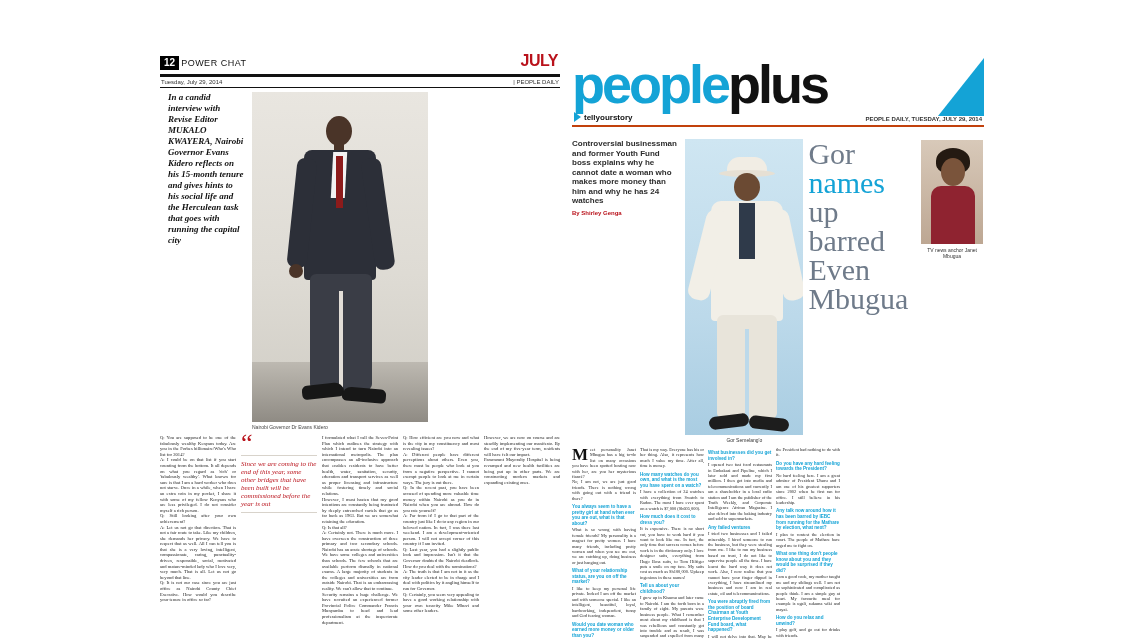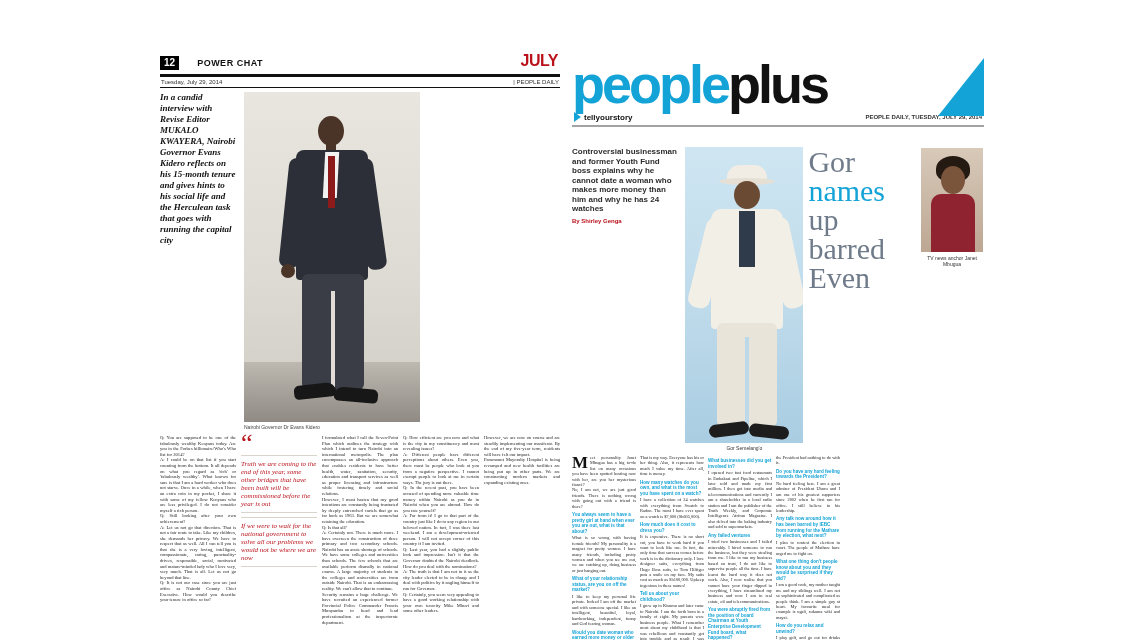--- a/index.html
+++ b/index.html
@@ -1,31 +1,31 @@
 <!DOCTYPE html>
 <html><head>
 <meta charset="utf-8">
 <style>
   html,body{margin:0;padding:0;background:#ffffff;}
   body{width:1136px;height:640px;overflow:hidden;font-family:"Liberation Serif",serif;}
   .page{position:relative;width:1136px;height:640px;background:#ffffff;}
 
   
   .left-page{position:absolute;left:160px;top:56px;width:400px;height:520px;background:#ffffff;}
-  .lp-top{display:flex;align-items:flex-start;gap:18px;}
+  .lp-top{display:flex;align-items:flex-start;gap:2px;}
   .pagenum{background:#000;color:#fff;font-family:"Liberation Sans",sans-serif;font-weight:bold;font-size:10px;padding:2px 4px;line-height:1;}
-  .powerchat{font-family:"Liberation Sans",sans-serif;font-size:9px;letter-spacing:.5px;font-weight:bold;color:#111;padding-top:2px;}
+  .powerchat{font-family:"Liberation Sans",sans-serif;font-size:9px;letter-spacing:.5px;font-weight:normal;color:#111;padding-top:2px;}
   .masthead{position:relative;margin-top:2px;border-bottom:3px solid #111;padding-bottom:2px;}
   .masthead .word{font-family:"Liberation Serif",serif;font-weight:bold;font-size:52px;line-height:48px;letter-spacing:-2px;color:#111;display:inline-block;}
   .masthead .word .accent{color:#b9121b;}
   .masthead .today{position:absolute;right:2px;bottom:4px;font-family:"Liberation Sans",sans-serif;font-weight:bold;font-size:16px;color:#b9121b;letter-spacing:-.5px;}
   .dateline{display:flex;justify-content:space-between;font-family:"Liberation Sans",sans-serif;font-size:6px;color:#333;border-bottom:1px solid #111;padding:2px 1px;}
 
   .lp-body{display:flex;margin-top:4px;gap:6px;}
-  .lp-col-intro{width:78px;}
+  .lp-col-intro{width:78px;margin-left:8px;}
   .intro-text{font-family:"Liberation Serif",serif;font-style:italic;font-weight:bold;font-size:9px;line-height:11px;color:#111;}
   .photo-block{position:relative;width:178px;height:auto;}
   .lp-headline{font-family:"Liberation Serif",serif;font-size:21px;line-height:22px;font-weight:normal;color:#111;}
 
   .photo{width:176px;height:330px;background:linear-gradient(180deg,#e9e6e0 0%,#dedbd4 55%,#cfccc4 100%);position:relative;overflow:hidden;}
   .photo .floor{position:absolute;left:0;bottom:0;width:100%;height:60px;background:linear-gradient(180deg,#bdb9b1,#8f8b84);}
   .man{position:absolute;left:34px;bottom:6px;width:110px;height:300px;}
   .man .head{position:absolute;left:40px;top:0;width:26px;height:30px;border-radius:50%;background:#4a3428;}
   .man .neck{position:absolute;left:48px;top:27px;width:10px;height:10px;background:#4a3428;}
   .man .suit{position:absolute;left:18px;top:34px;width:72px;height:130px;background:#2c2f38;border-radius:8px 8px 4px 4px;}
@@ -40,30 +40,30 @@
   .man .shoe-r{position:absolute;left:56px;top:272px;width:44px;height:14px;border-radius:12px 7px 6px 6px;background:#171717;transform:rotate(5deg);}
 
   .lp-cols{display:flex;gap:5px;margin-top:5px;}
   .lp-cols .col{width:78px;}
   .body-text{font-family:"Liberation Serif",serif;font-size:4.6px;line-height:5.6px;text-align:justify;color:#222;}
   .pullquote{font-family:"Liberation Serif",serif;font-style:italic;font-size:7px;line-height:8px;color:#b9121b;border-top:1px solid #d8d3cb;border-bottom:1px solid #d8d3cb;padding:4px 0;margin:4px 0;}
   .bigquote{font-family:"Liberation Serif",serif;font-size:26px;color:#b9121b;line-height:16px;}
 
   
   .right-page{position:absolute;left:572px;top:58px;width:412px;height:516px;background:#ffffff;}
-  .pp-head{position:relative;background:#fff;border-bottom:2px solid #a3a3a3;}
+  .pp-head{position:relative;background:#fff;border-bottom:2px solid #c2410c;}
   .pp-logo{font-family:"Liberation Sans",sans-serif;font-weight:bold;font-size:54px;line-height:52px;letter-spacing:-3px;color:#14a3d6;}
   .pp-logo .plus{color:#111;}
   .pp-teal{position:absolute;right:0;top:0;width:46px;height:58px;background:#14a3d6;clip-path:polygon(100% 0,100% 100%,0 100%);}
-  .pp-sub{display:flex;justify-content:space-between;align-items:center;padding:2px 2px 3px 2px;}
+  .pp-sub{display:flex;justify-content:space-between;align-items:flex-end;padding:2px 2px 3px 2px;}
   .pp-tell{display:flex;align-items:center;gap:3px;font-family:"Liberation Sans",sans-serif;font-size:8px;font-weight:bold;color:#111;}
   .pp-tell .tri{width:0;height:0;border-left:7px solid #14a3d6;border-top:5px solid transparent;border-bottom:5px solid transparent;}
   .pp-date{font-family:"Liberation Sans",sans-serif;font-size:6px;font-weight:bold;color:#333;}
 
-  .pp-body{display:flex;gap:5px;margin-top:20px;}
+  .pp-body{display:flex;gap:5px;margin-top:12px;}
   .pp-standfirst{font-family:"Liberation Sans",sans-serif;font-weight:bold;font-size:8px;line-height:9.5px;color:#2d2d2d;}
   .pp-byline{font-family:"Liberation Sans",sans-serif;font-size:6px;color:#b9121b;font-weight:bold;margin-top:4px;}
   .pp-title{font-family:"Liberation Serif",serif;font-size:30px;line-height:29px;color:#6f7b8a;}
   .pp-title .hl{color:#14a3d6;}
   .pp-photo{width:118px;height:296px;background:linear-gradient(180deg,#cfe6f2 0%,#bcd9ea 60%,#a9cde2 100%);position:relative;overflow:hidden;}
   .gor{position:absolute;left:16px;bottom:0;width:92px;height:278px;}
   .gor .hat{position:absolute;left:26px;top:0;width:40px;height:16px;background:#f1ede4;border-radius:14px 14px 4px 4px;}
   .gor .hatbrim{position:absolute;left:18px;top:13px;width:56px;height:7px;background:#e6e0d4;border-radius:50%;}
   .gor .head{position:absolute;left:33px;top:16px;width:26px;height:28px;border-radius:50%;background:#6b4a33;}
   .gor .jacket{position:absolute;left:10px;top:44px;width:72px;height:120px;background:#f2efe7;border-radius:10px 10px 4px 4px;}
@@ -147,22 +147,21 @@
         <div class="body-text">Q: You are supposed to be one of the fabulously wealthy Kenyans today. Are you in the Forbes billionaire/Who's Who list for 2014?</div>
         <div class="body-text">A: I could be on that list if you start counting from the bottom. It all depends on what you regard as 'rich' or 'fabulously wealthy'. What known for sure is that I am a hard worker who does not starve. Once in a while, when I have an extra coin in my pocket, I share it with some of my fellow Kenyans who are less privileged. I do not consider myself a rich person.</div>
         <div class="body-text">Q: Still looking after your own achievement?</div>
         <div class="body-text">A: Let us not go that direction. That is not a fair route to take. Like my children, she demands her privacy. We have to respect that as well. All I can tell you is that she is a very loving, intelligent, compassionate, caring, punctuality-driven, responsible, social, motivated and mature-minded lady who I love very, very much. That is all. Let us not go beyond that line.</div>
         <div class="body-text">Q: It is not our case since you are just office as Nairobi County Chief Executive. How would you describe your tenure in office so far?</div>
 
       </div>
 
       <div class="col">
         <div class="bigquote">“</div>
-        <div class="pullquote">Truth we are coming to the end of this year, some other bridges that have been built will be commissioned before the year is out</div>
-        <div class="pullquote">If we were to wait for the national government to solve all our problems we would not be where we are now</div>
+        <div class="pullquote">Since we are coming to the end of this year, some other bridges that have been built will be commissioned before the year is out</div>
       </div>
 
       <div class="col">
         <div class="body-text">I formulated what I call the Seven-Point Plan which outlines the strategy with which I intend to turn Nairobi into an international metropolis. The plan encompasses an all-inclusive approach that enables residents to have better health, water, sanitation, security, education and transport services as well as proper licensing and infrastructure while fostering timely and social relations.</div>
         <div class="body-text">However, I must hasten that my good intentions are constantly being frustrated by deeply entrenched cartels that go as far back as 1963. But we are somewhat retaining the education.</div>
         <div class="body-text qa">Q: Is that all?</div>
         <div class="body-text">A: Certainly not. There is much more. I have overseen the construction of three primary and two secondary schools. Nairobi has an acute shortage of schools. We have some colleges and universities than schools. The few schools that are available perform dismally in national exams. A large majority of students in the colleges and universities are from outside Nairobi. That is an embarrassing reality. We can't allow that to continue.</div>
         <div class="body-text">Security remains a huge challenge. We have recruited an experienced former Provincial Police Commander Francis Munyambu to head and lead professionalism at the inspectorate department.</div>
 
       </div>
@@ -224,20 +223,21 @@
         </div>
         <div class="inset-cap">Gor Semelang'o</div>
       </div>
 
       <div style="width:122px;">
         <div class="pp-title">
           <span>Gor</span>
           <span class="hl">names</span><br>
           <span>up barred</span><br>
           <span>Even</span><br>
+          <span>Mbugua</span>
         </div>
       </div>
 
       <div style="width:64px;">
         <div class="inset">
           <div class="ihair"></div>
           <div class="ihead"></div>
           <div class="ibody"></div>
         </div>
         <div class="inset-cap">TV news anchor Janet Mbugua</div>

